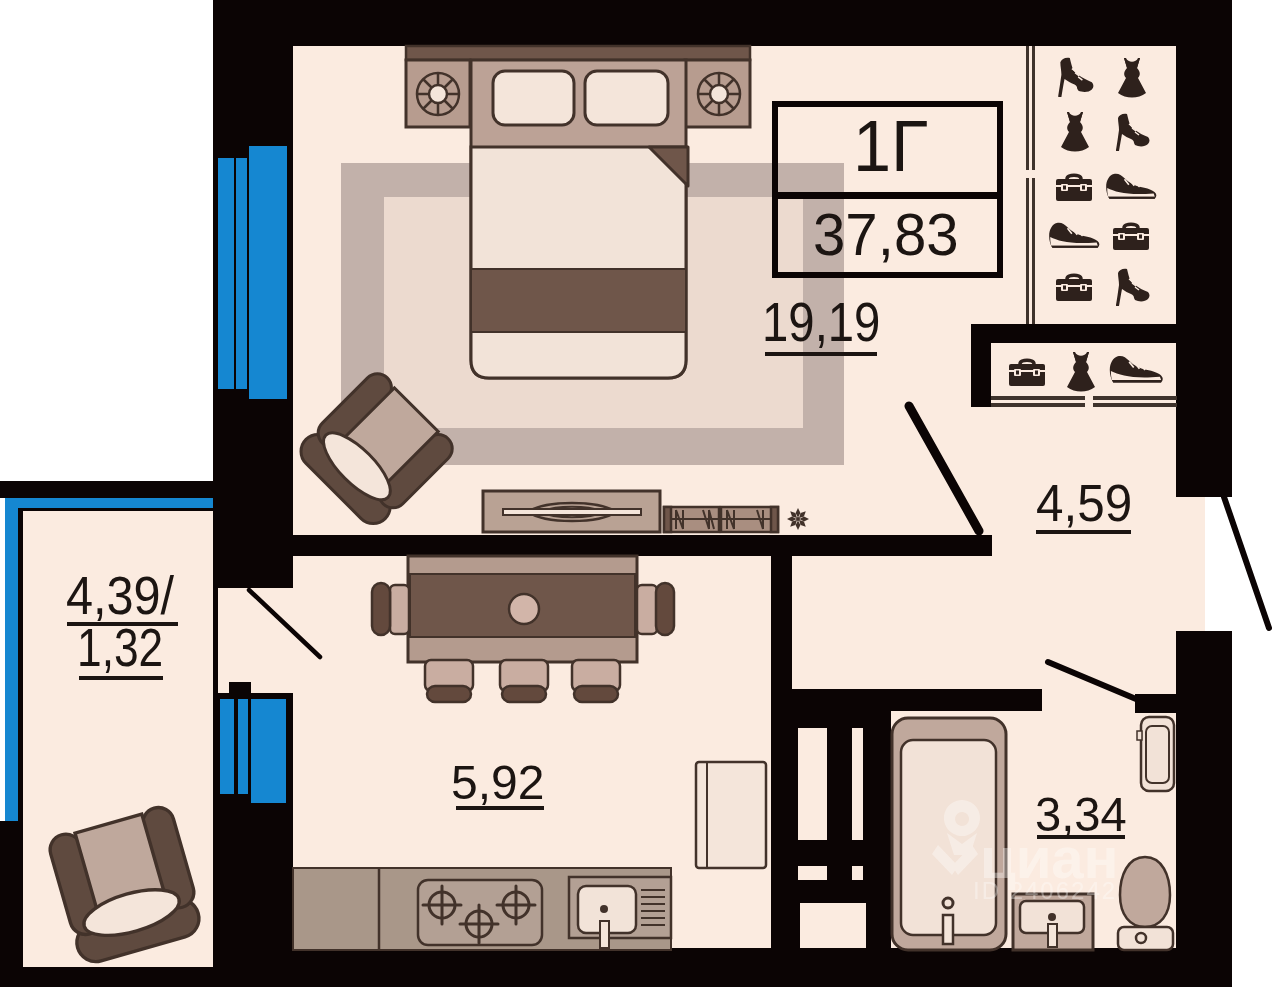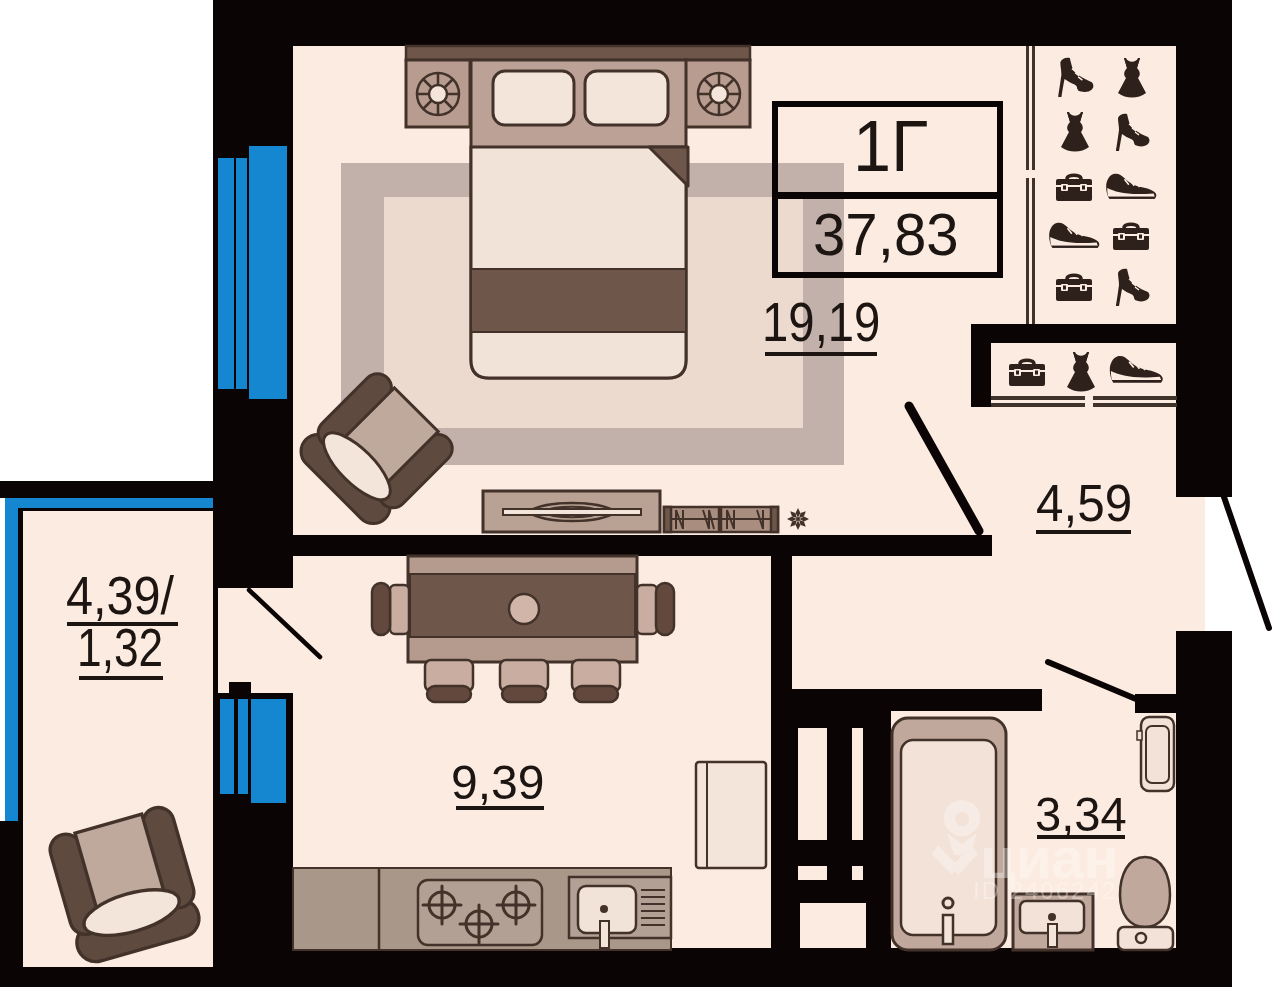--- a/index.html
+++ b/index.html
@@ -234,21 +234,21 @@
       <path d="M938,845 L958,866 L952,875 L932,854 Z M952,866 L972,845 L978,854 L958,875 Z"></path>
       <text x="980" y="878" font-family="Liberation Sans, sans-serif" font-size="58" font-weight="bold">циан</text>
       <text x="973" y="899" font-family="Liberation Sans, sans-serif" font-size="24" letter-spacing="2">ID 2406242</text>
     </g>
   </svg>
 
   <div class="lbl" style="left:762px;top:289px;font-size:56px;transform:scaleX(0.845);">19,19</div>
   <div class="ul" style="left:765px;top:352px;width:112px;"></div>
   <div class="lbl" style="left:1036px;top:473px;font-size:52px;transform:scaleX(0.95);">4,59</div>
   <div class="ul" style="left:1036px;top:530px;width:95px;"></div>
-  <div class="lbl" style="left:451px;top:755px;font-size:48px;transform:scaleX(1.0);">9,39</div>
+  <div class="lbl" style="left:451px;top:755px;font-size:48px;transform:scaleX(1.0);">5,92</div>
   <div class="ul" style="left:456px;top:806px;width:88px;"></div>
   <div class="lbl" style="left:1035px;top:787px;font-size:48px;transform:scaleX(0.98);">3,34</div>
   <div class="ul" style="left:1037px;top:835px;width:88px;"></div>
   <div class="lbl" style="left:66px;top:564px;font-size:54px;transform:scaleX(0.90);">4,39/</div>
   <div class="ul" style="left:67px;top:622px;width:111px;"></div>
   <div class="lbl" style="left:77px;top:616px;font-size:54px;transform:scaleX(0.82);">1,32</div>
   <div class="ul" style="left:79px;top:676px;width:84px;"></div>
 
   <div class="a" style="left:772px;top:101px;width:231px;height:177px;border:6px solid #0b0404;box-sizing:border-box;"></div>
   <div class="a" style="left:772px;top:192px;width:231px;height:7px;background:#0b0404;"></div>

